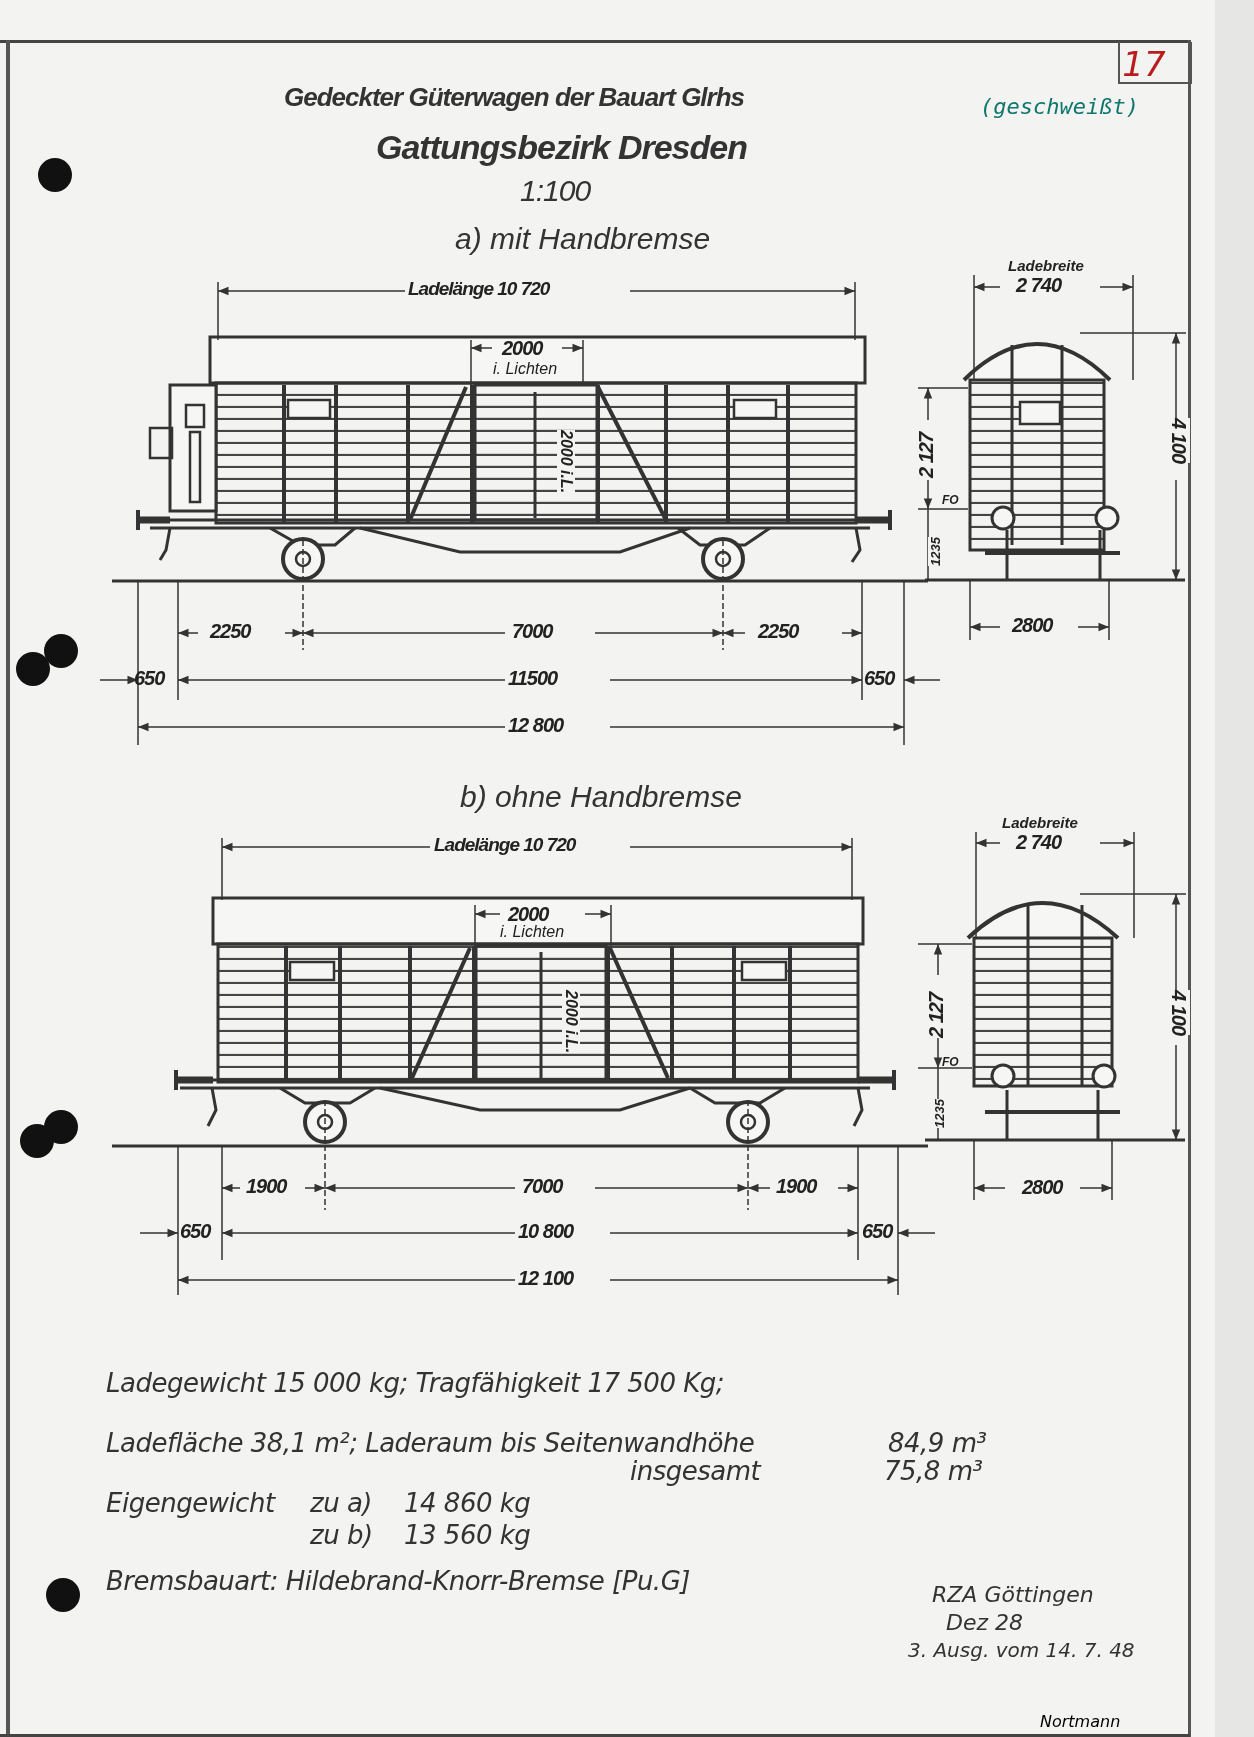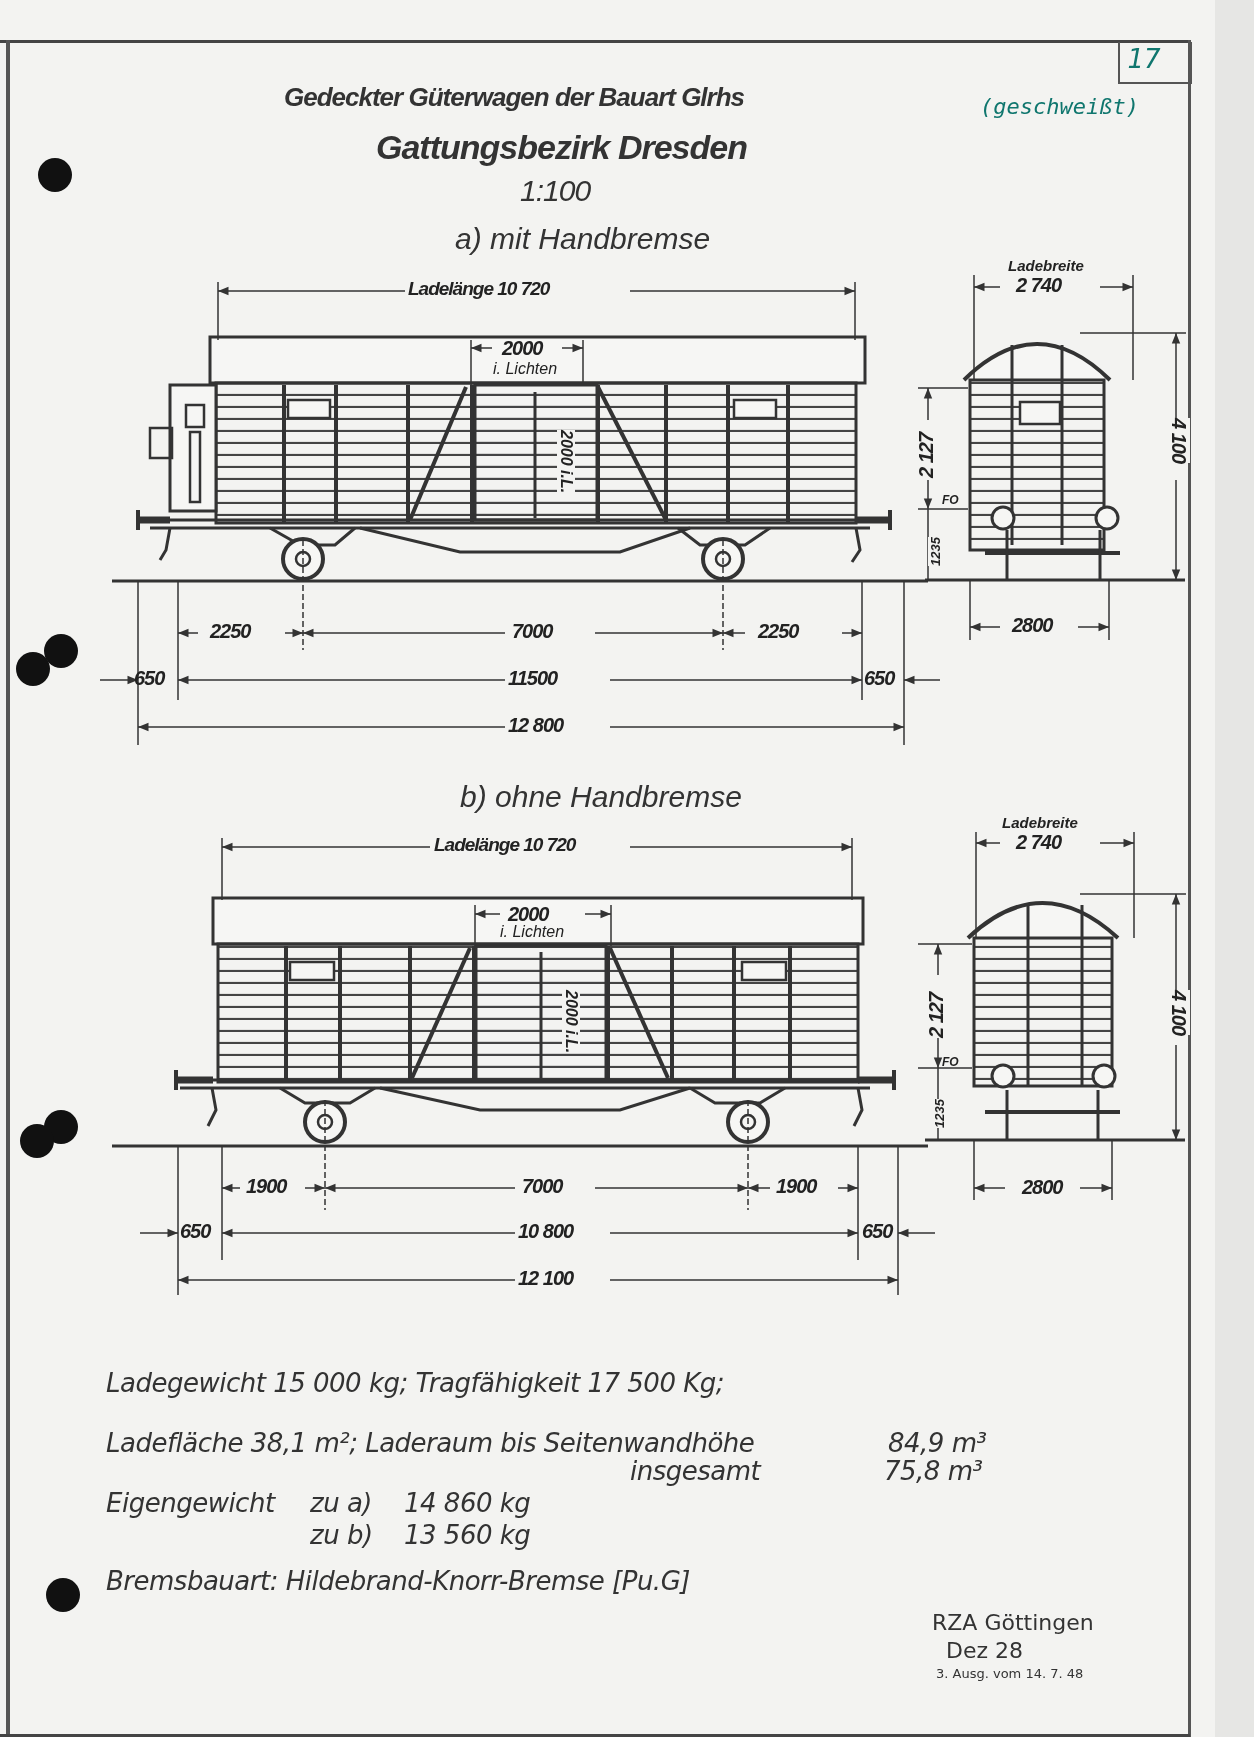--- a/index.html
+++ b/index.html
@@ -10,33 +10,33 @@
     color:#2b2b2b;
   }
   .abs { position:absolute; }
   .frame-left { left:6px; top:40px; width:4px; height:1697px; background:#555; }
   .frame-top { left:0; top:40px; width:1190px; height:3px; background:#444; }
   .frame-right { left:1188px; top:40px; width:3px; height:1697px; background:#555; }
   .frame-bottom { left:0; top:1734px; width:1190px; height:3px; background:#444; }
   .right-edge { left:1215px; top:0; width:39px; height:1737px; background:#e6e6e4; }
   .hole { width:34px; height:34px; border-radius:50%; background:#111; }
   .pageno-box { left:1118px; top:42px; width:70px; height:40px; border:2px solid #555; border-top:none; }
-  .pageno { left:1118px; top:44px; width:52px; text-align:center; font-size:26px; font-style:italic; font-family:"DejaVu Sans", sans-serif; color:#0f766e; }
+  .pageno { left:1118px; top:44px; width:52px; text-align:center; font-size:34px; font-style:italic; font-family:"DejaVu Sans", sans-serif; color:#b91c1c; }
   .title { font-weight:bold; font-style:italic; letter-spacing:-1px; color:#333; }
   .t1 { left:284px; top:82px; font-size:26px; }
   .t1sub { left:980px; top:94px; font-size:22px; font-style:italic; font-family:"DejaVu Sans Mono", monospace; color:#0f766e; }
   .t2 { left:376px; top:128px; font-size:34px;font-style:italic; }
   .t3 { left:520px; top:174px; font-size:30px; font-style:italic; font-weight:normal; }
   .sect { font-size:30px; font-style:italic; color:#333; }
   .lbl { font-weight:bold; font-style:italic; font-size:20px; color:#222; letter-spacing:-1px; white-space:nowrap; }
   .lbl-sm { font-weight:bold; font-style:italic; font-size:16px; color:#222; white-space:nowrap; }
   .vert { transform:rotate(-90deg); transform-origin:left top; }
   .vert-r { transform:rotate(90deg); transform-origin:left top; }
   .spec { font-style:italic; font-size:26px; font-family:"DejaVu Sans", sans-serif; color:#333; white-space:nowrap; letter-spacing:-0.5px; }
-  .stamp { font-size:22px; color:#333; white-space:nowrap; font-family:"DejaVu Sans", sans-serif;margin-top:28px; }
+  .stamp { font-style:italic; font-size:22px; color:#333; white-space:nowrap; font-family:"DejaVu Sans", sans-serif; }
   svg { position:absolute; left:0; top:0; }
 </style>
 </head>
 <body>
 
 <div class="abs right-edge"></div>
 <div class="abs frame-top"></div>
 <div class="abs frame-left"></div>
 <div class="abs frame-right"></div>
 <div class="abs frame-bottom"></div>
@@ -330,14 +330,14 @@
 <div class="abs spec" style="left:884px;top:1456px">75,8 m³</div>
 <div class="abs spec" style="left:106px;top:1488px">Eigengewicht</div>
 <div class="abs spec" style="left:310px;top:1488px">zu a)</div>
 <div class="abs spec" style="left:404px;top:1488px">14 860 kg</div>
 <div class="abs spec" style="left:310px;top:1520px">zu b)</div>
 <div class="abs spec" style="left:404px;top:1520px">13 560 kg</div>
 <div class="abs spec" style="left:106px;top:1566px">Bremsbauart: Hildebrand-Knorr-Bremse [Pu.G]</div>
 
 <div class="abs stamp" style="left:932px;top:1582px">RZA Göttingen</div>
 <div class="abs stamp" style="left:946px;top:1610px">Dez 28</div>
-<div class="abs stamp" style="left:936px;top:1638px;font-size:13px">3. Ausg. vom 14. 7. 48</div>
+<div class="abs stamp" style="left:908px;top:1638px;font-size:20px">3. Ausg. vom 14. 7. 48</div>
 <div class="abs stamp" style="left:1040px;top:1712px;font-size:16px;color:#000000">Nortmann</div>
 
 </body></html>

